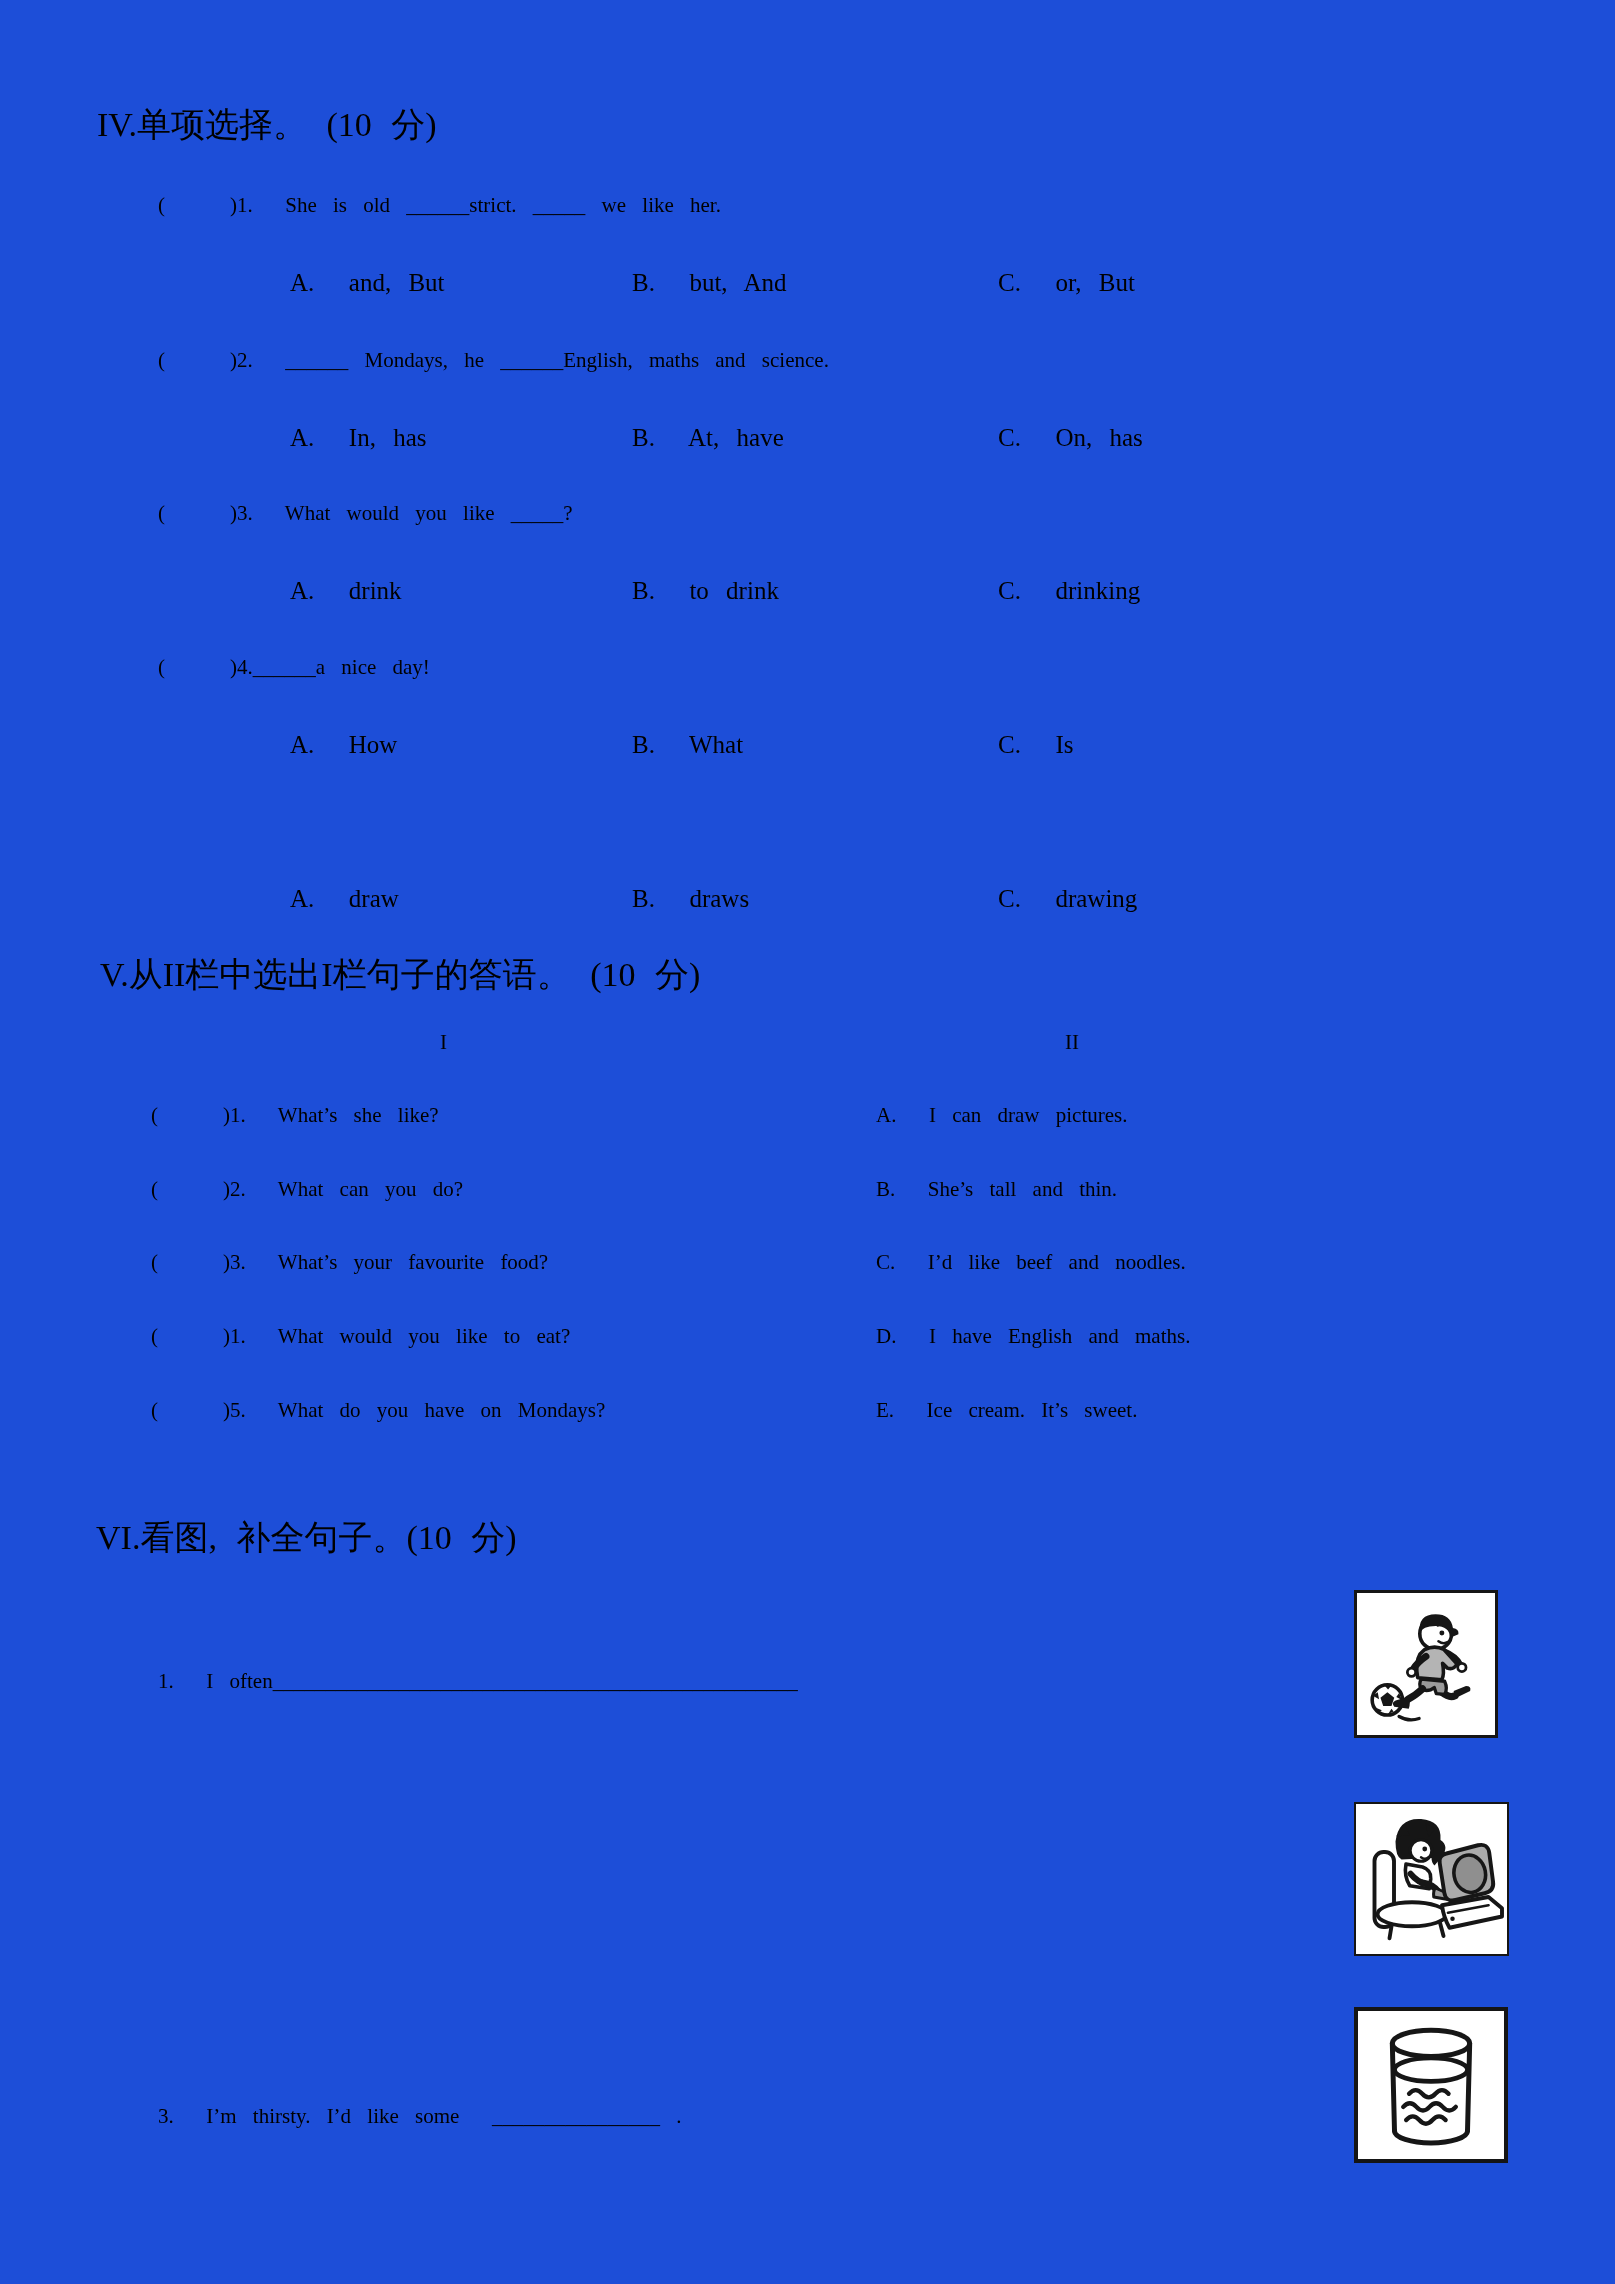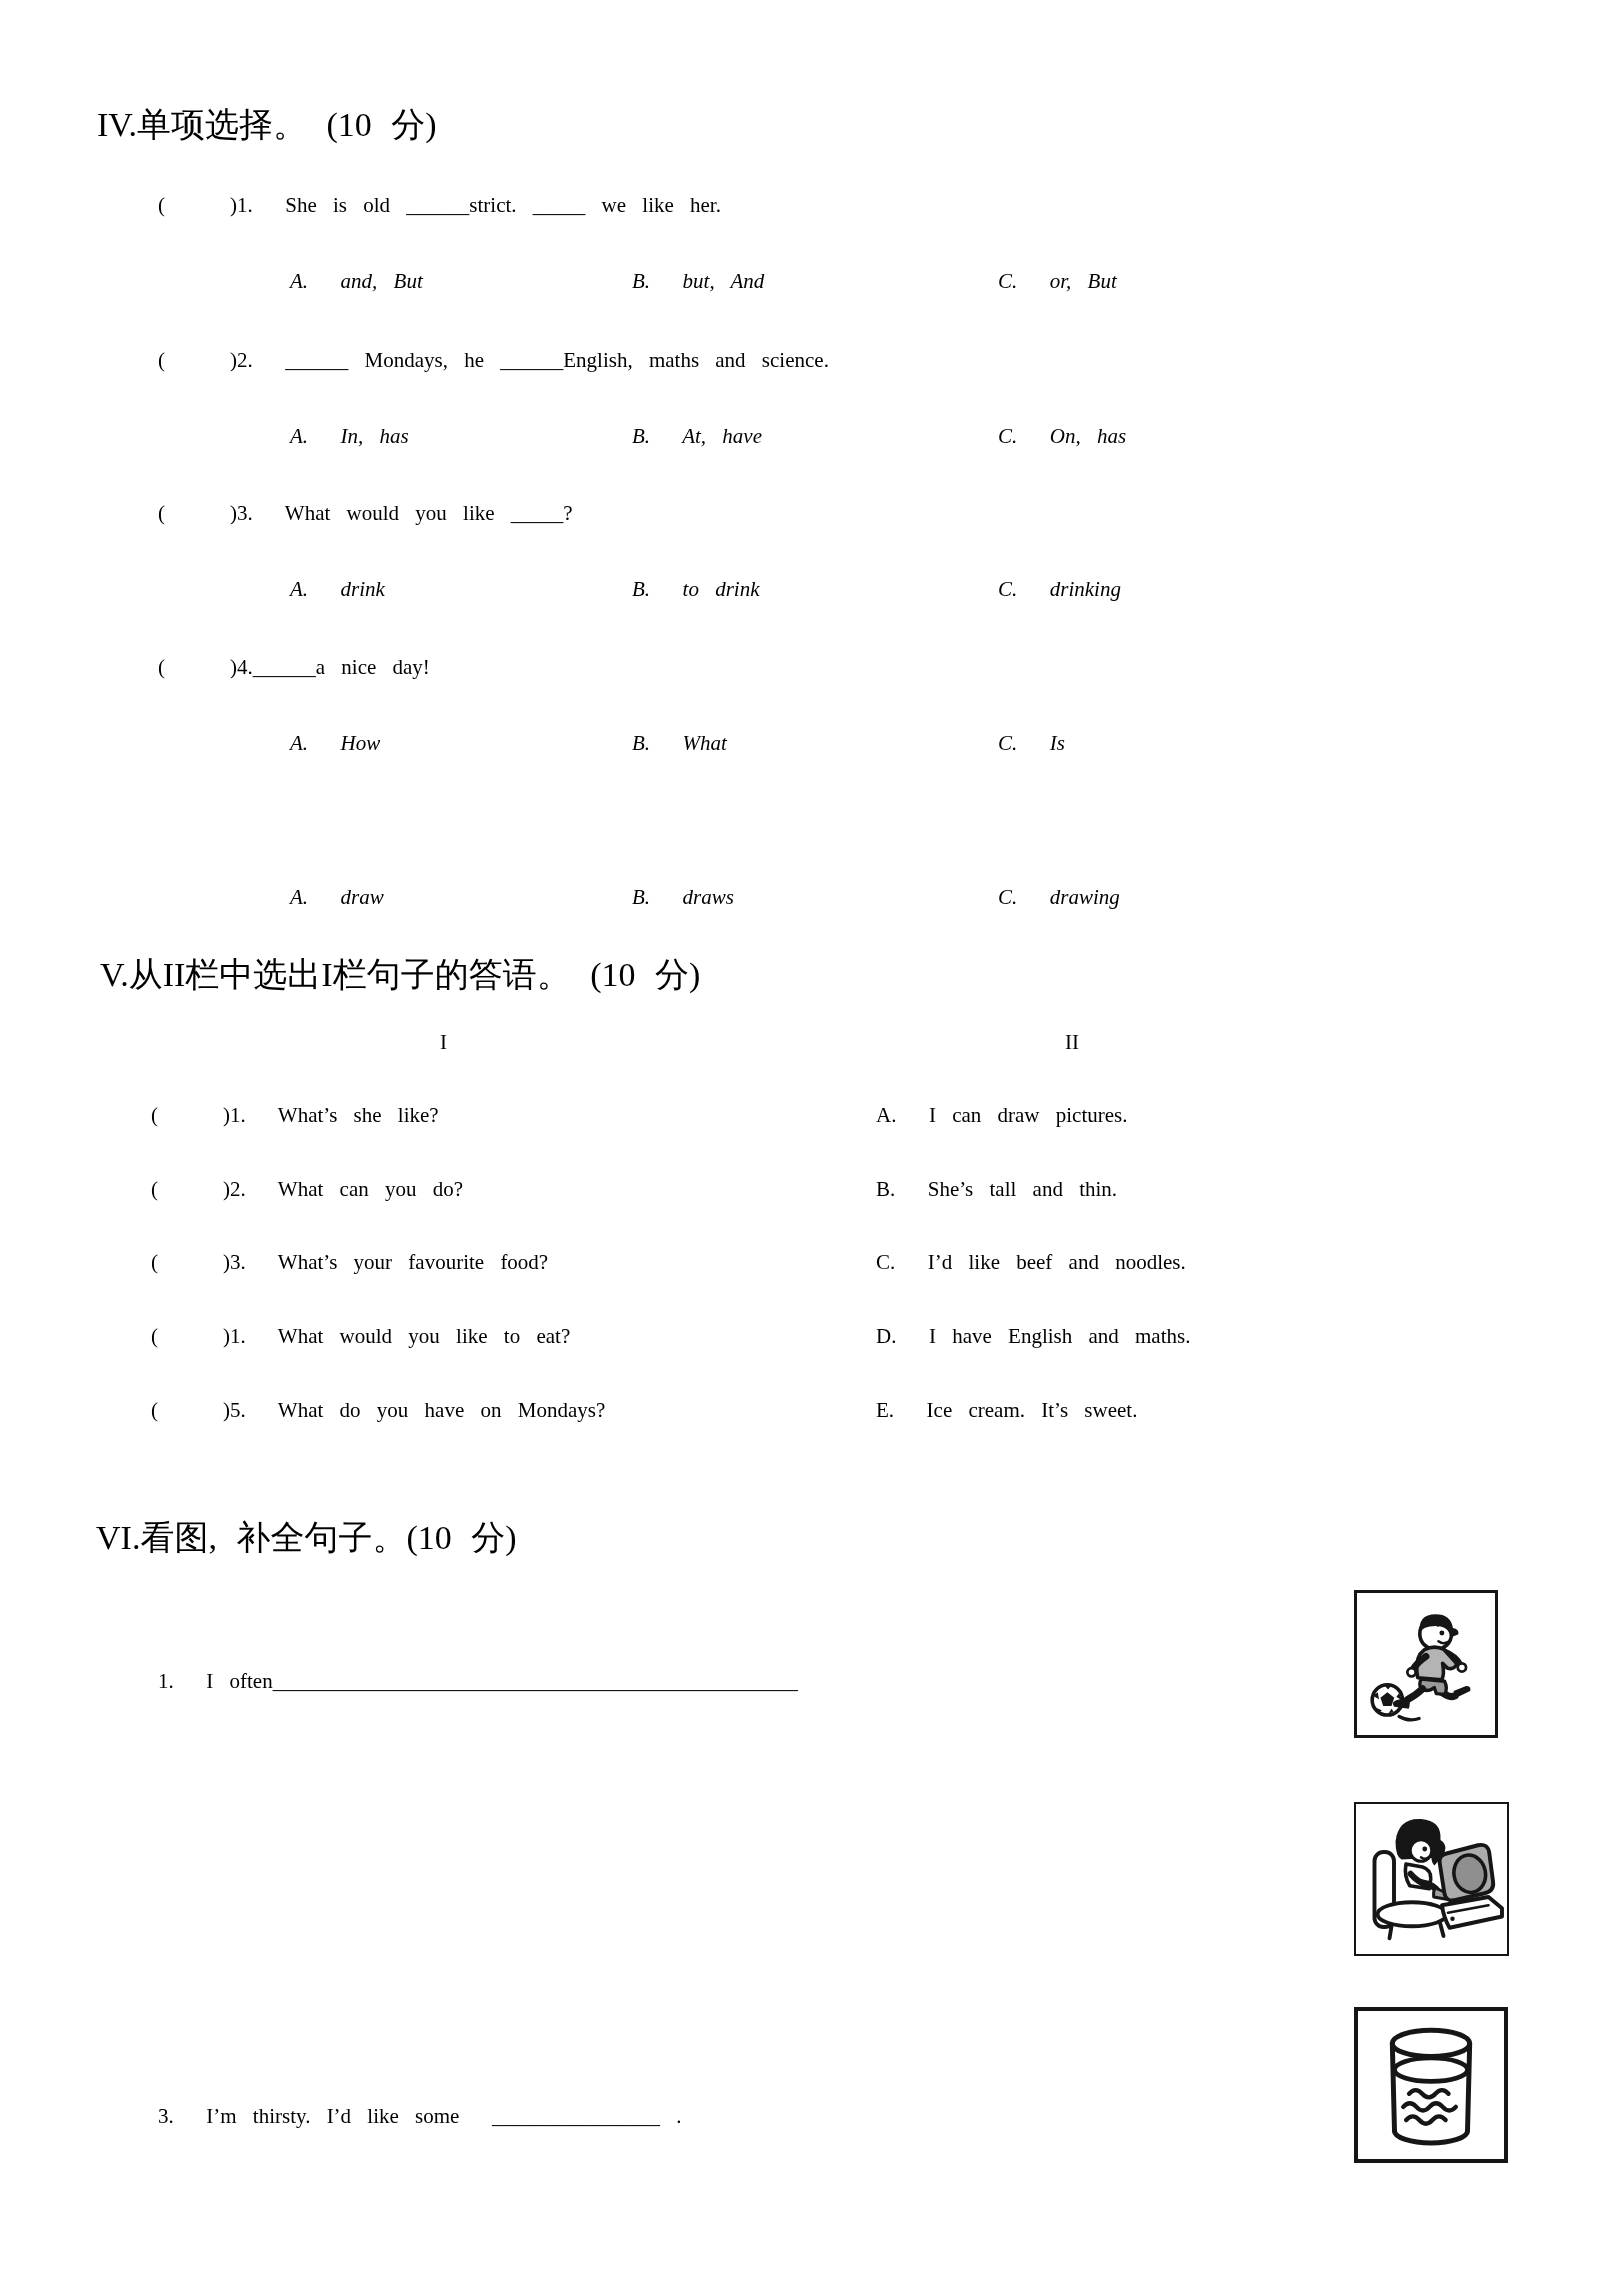--- a/index.html
+++ b/index.html
@@ -1,42 +1,41 @@
 <!DOCTYPE html>
 <html style="font-size:8.7px"><head>
 <meta charset="utf-8">
 <style>
   html,body{margin:0;padding:0;background:#d9d9d9;}
   .page{
     position:relative;
     width:1616px;height:2284px;
-    background:#ffffff;
+    background:#1d4ed8;
     color:#000;
     font-family:"Liberation Serif","DejaVu Serif",serif;
     overflow:hidden;
   }
   .row{
     position:absolute;
     white-space:pre;
     font-size:21px;
     line-height:1.15;
     letter-spacing:0;
     word-spacing:11px;
   }
   .title{
     font-size:34px;
     font-weight:400;
   }
   .optrow{position:absolute;left:0;top:0;width:100%;height:43px;}
   .opt{
     position:absolute;
     white-space:pre;
-    font-size:21px;
+    font-size:25px;
     word-spacing:11px;
-    font-style:italic;
   }
   .opt-a{left:290px;}
   .opt-b{left:632px;}
   .opt-c{left:990px;margin-left:8px;}
   .pic{
     position:absolute;
     background:#fff;
     box-sizing:border-box;
   }
   .pic svg{display:block;width:100%;height:100%;}

